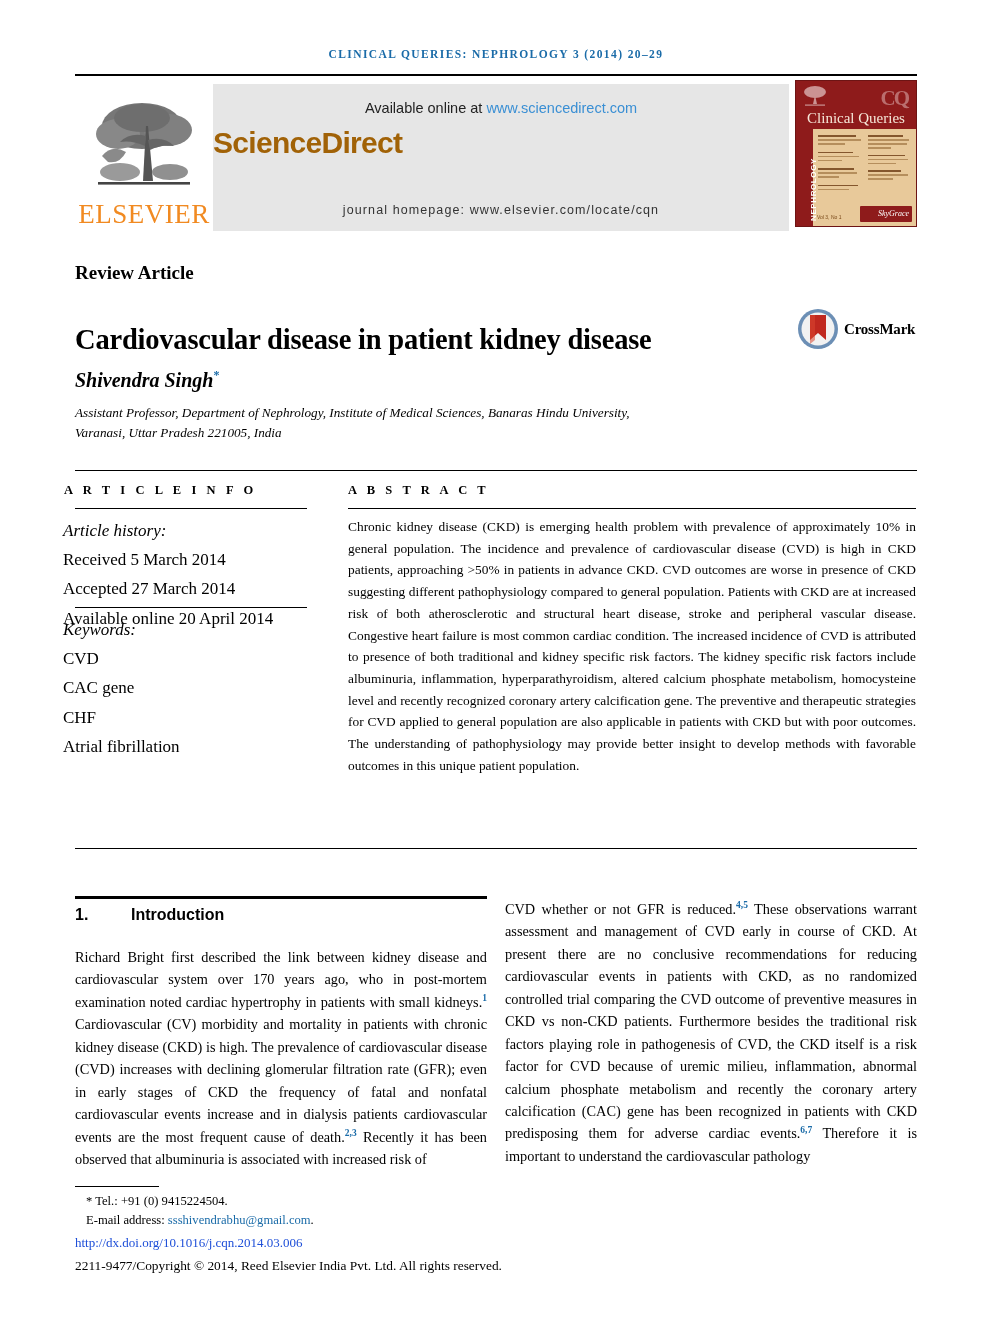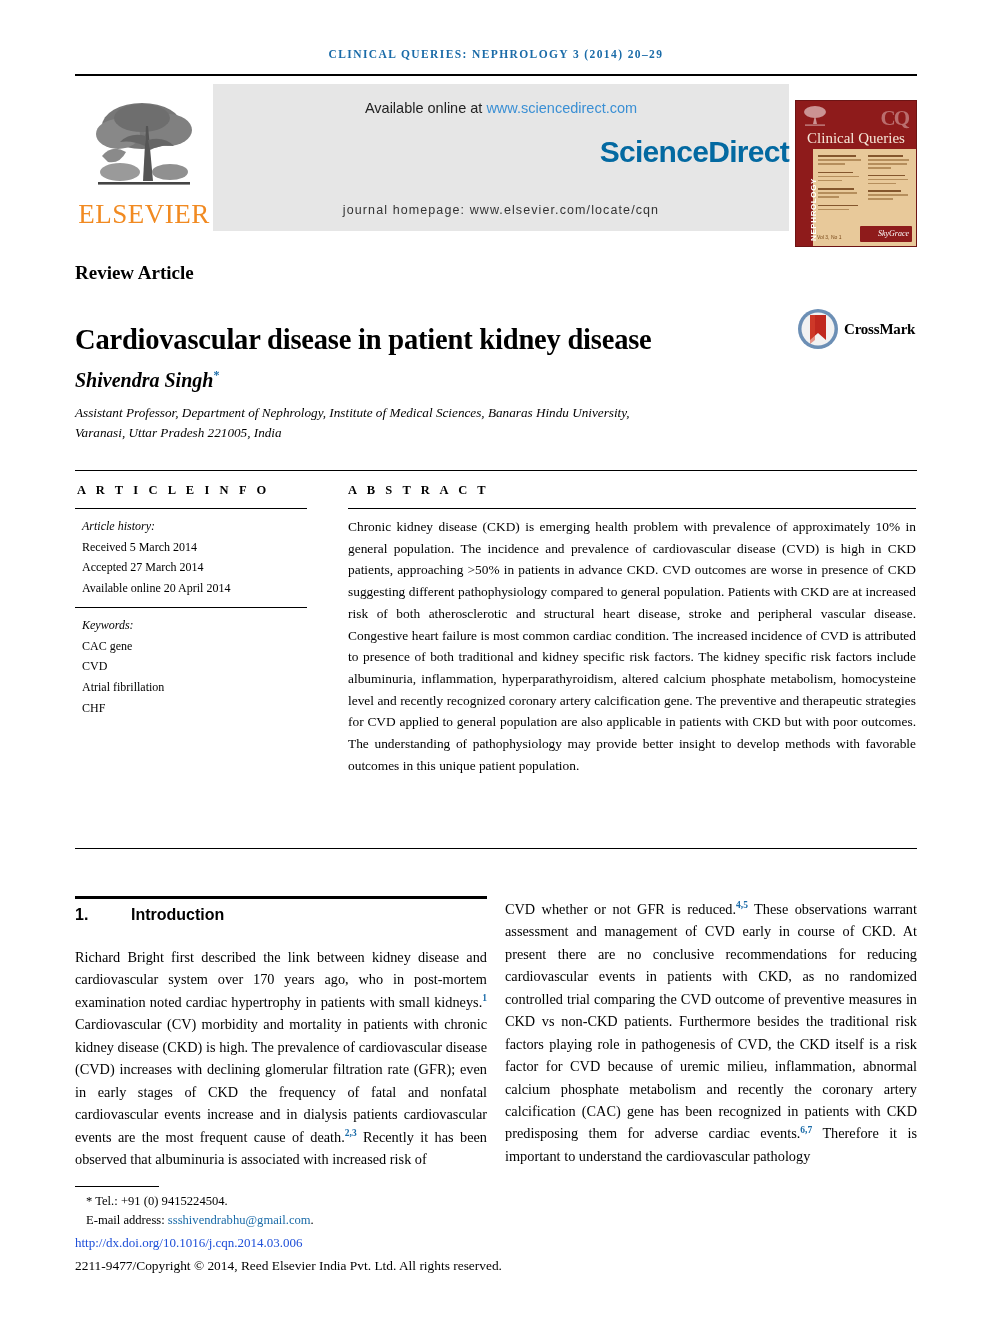--- a/index.html
+++ b/index.html
@@ -80,45 +80,45 @@
   }
   .sd-available {
     text-align: center;
     font-family: "Liberation Sans", sans-serif;
     font-size: 14.5px;
     color: #222;
     padding-top: 16px;
   }
   .sd-available .url { color: #3a8fd4; }
   .sd-logo {
-    text-align: right;
+    text-align: left;
     font-family: "Liberation Sans", sans-serif;
     font-size: 30px;
     font-weight: bold;
-    color: #0369a1;
+    color: #a16207;
     letter-spacing: -0.7px;
-    margin-top: 19px;
+    margin-top: 10px;
   }
   .sd-homepage {
     position: absolute;
     bottom: 14px;
     left: 0;
     width: 100%;
     text-align: center;
     font-family: "Liberation Sans", sans-serif;
     font-size: 12.5px;
     letter-spacing: 1.1px;
     color: #333;
   }
 
   
   .cover {
     width: 122px;
     flex: 0 0 122px;
-    margin-top: 24px;
+    margin-top: 4px;
     margin-left: 6px;
     height: 147px;
     background: #8E1B1B;
     position: relative;
     overflow: hidden;
     border: 1px solid #6d1414;
     box-sizing: border-box;
   }
   .cover-els {
     position: absolute;
@@ -266,37 +266,37 @@
   #rule-above-info { top: 470px; }
   #rule-below-abstract { top: 848px; }
 
   .secthead {
     position: absolute;
     font-family: "Liberation Serif", serif;
     font-weight: bold;
     font-size: 12.5px;
     letter-spacing: 3.6px;
   }
-  #info-head { top: 483px; left: 77px; }
+  #info-head { top: 483px; left: 64px; }
   #abstract-head { top: 483px; left: 348px; }
 
   .thin-rule {
     position: absolute;
     border-top: 1.6px solid #000;
   }
   #info-rule { top: 508px; left: 75px; width: 232px; }
   #abstract-rule { top: 508px; left: 348px; width: 568px; }
   #kw-rule { top: 607px; left: 75px; width: 232px; }
 
   .info-col {
     position: absolute;
-    left: 82px;
+    left: 63px;
     width: 245px;
     font-family: "Liberation Serif", serif;
-    font-size: 12px;
+    font-size: 17px;
     line-height: 1.72;
   }
   #hist-block { top: 516px; }
   #hist-block .lbl { font-style: italic; }
   #kw-block { top: 615px; }
   #kw-block .lbl { font-style: italic; }
 
   .abstract-body {
     position: absolute;
     top: 516px; left: 348px;
@@ -486,24 +486,24 @@
   <div class="lbl">Article history:</div>
   <div>Received 5 March 2014</div>
   <div>Accepted 27 March 2014</div>
   <div>Available online 20 April 2014</div>
 </div>
 
 <div class="thin-rule" id="kw-rule"></div>
 
 <div class="info-col" id="kw-block">
   <div class="lbl">Keywords:</div>
+  <div>CVD</div>
   <div>CAC gene</div>
-  <div>CVD</div>
+  <div>CHF</div>
   <div>Atrial fibrillation</div>
-  <div>CHF</div>
 </div>
 
 <div class="abstract-body">
   <div>Chronic kidney disease (CKD) is emerging health problem with prevalence of approximately 10% in general population. The incidence and prevalence of cardiovascular disease (CVD) is high in CKD patients, approaching &gt;50% in patients in advance CKD. CVD outcomes are worse in presence of CKD suggesting different pathophysiology compared to general population. Patients with CKD are at increased risk of both atherosclerotic and structural heart disease, stroke and peripheral vascular disease. Congestive heart failure is most common cardiac condition. The increased incidence of CVD is attributed to presence of both traditional and kidney specific risk factors. The kidney specific risk factors include albuminuria, inflammation, hyperparathyroidism, altered calcium phosphate metabolism, homocysteine level and recently recognized coronary artery calcification gene. The preventive and therapeutic strategies for CVD applied to general population are also applicable in patients with CKD but with poor outcomes. The understanding of pathophysiology may provide better insight to develop methods with favorable outcomes in this unique patient population.</div>
 </div>
 
 <div class="rule-main" id="rule-below-abstract"></div>
 
 <div id="intro-rule"></div>
 <div class="intro-head">

